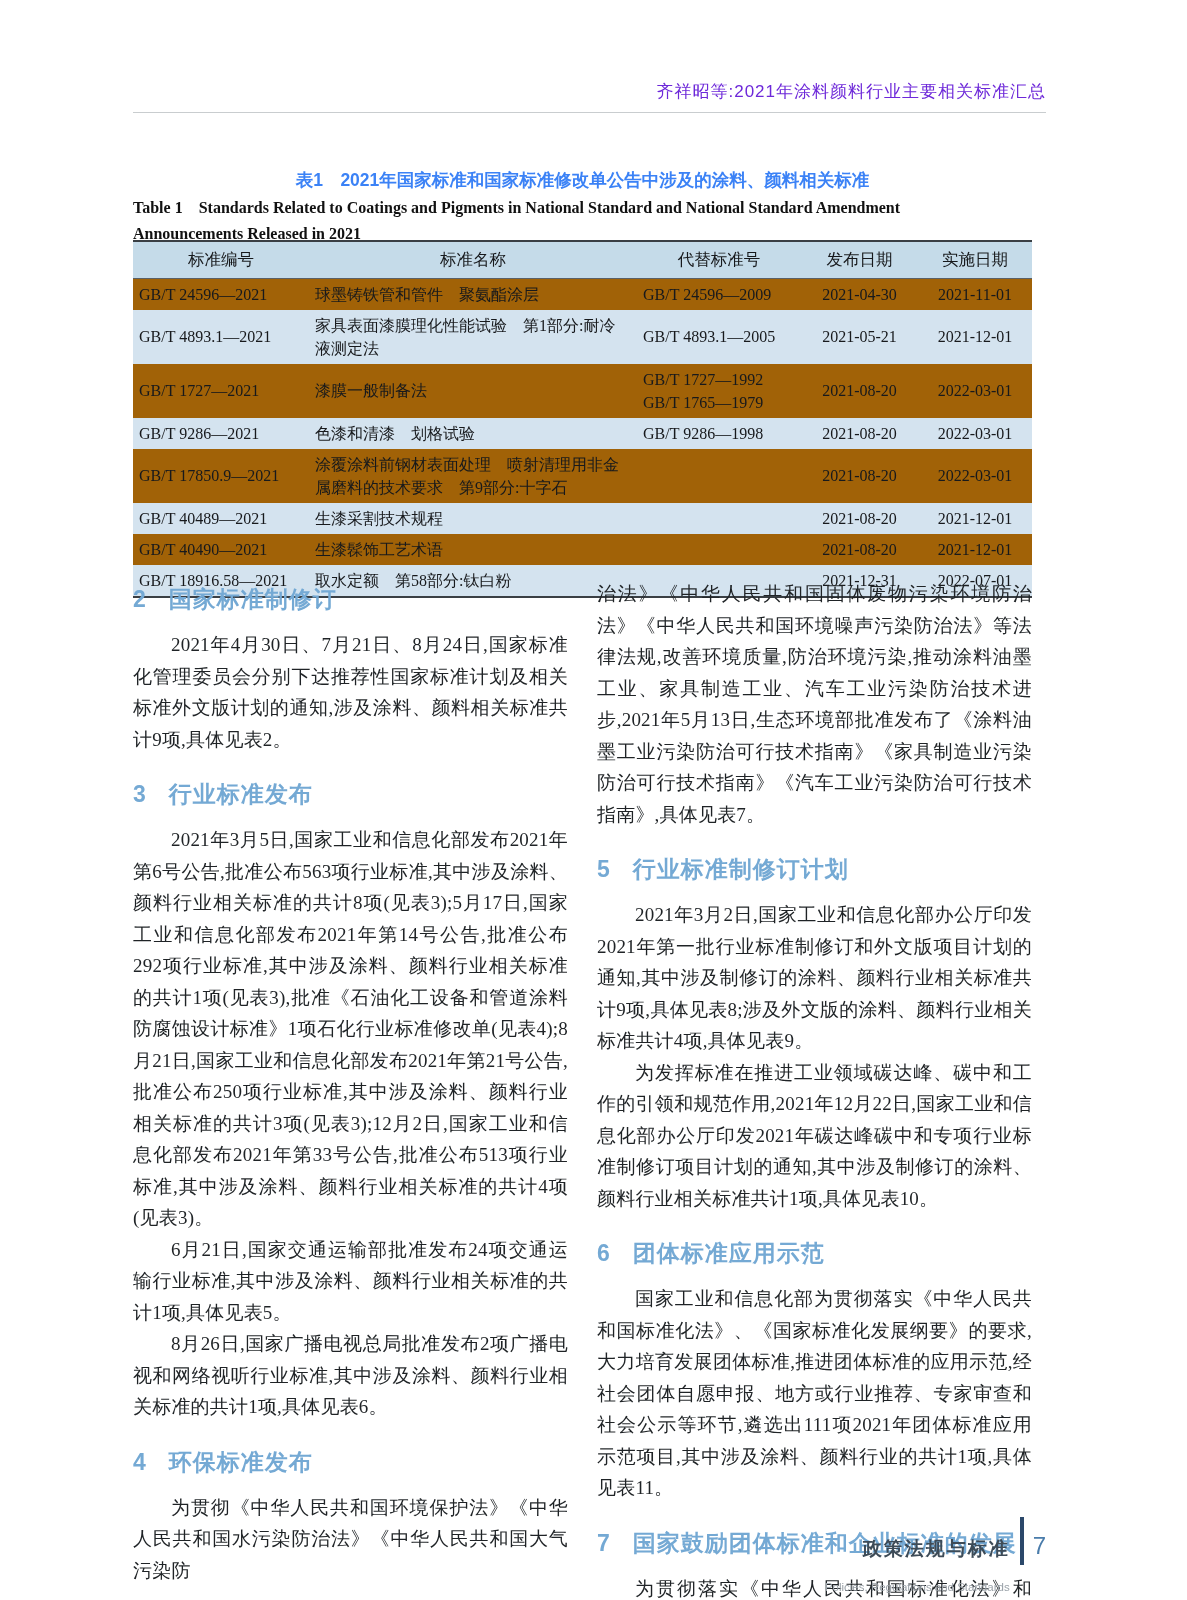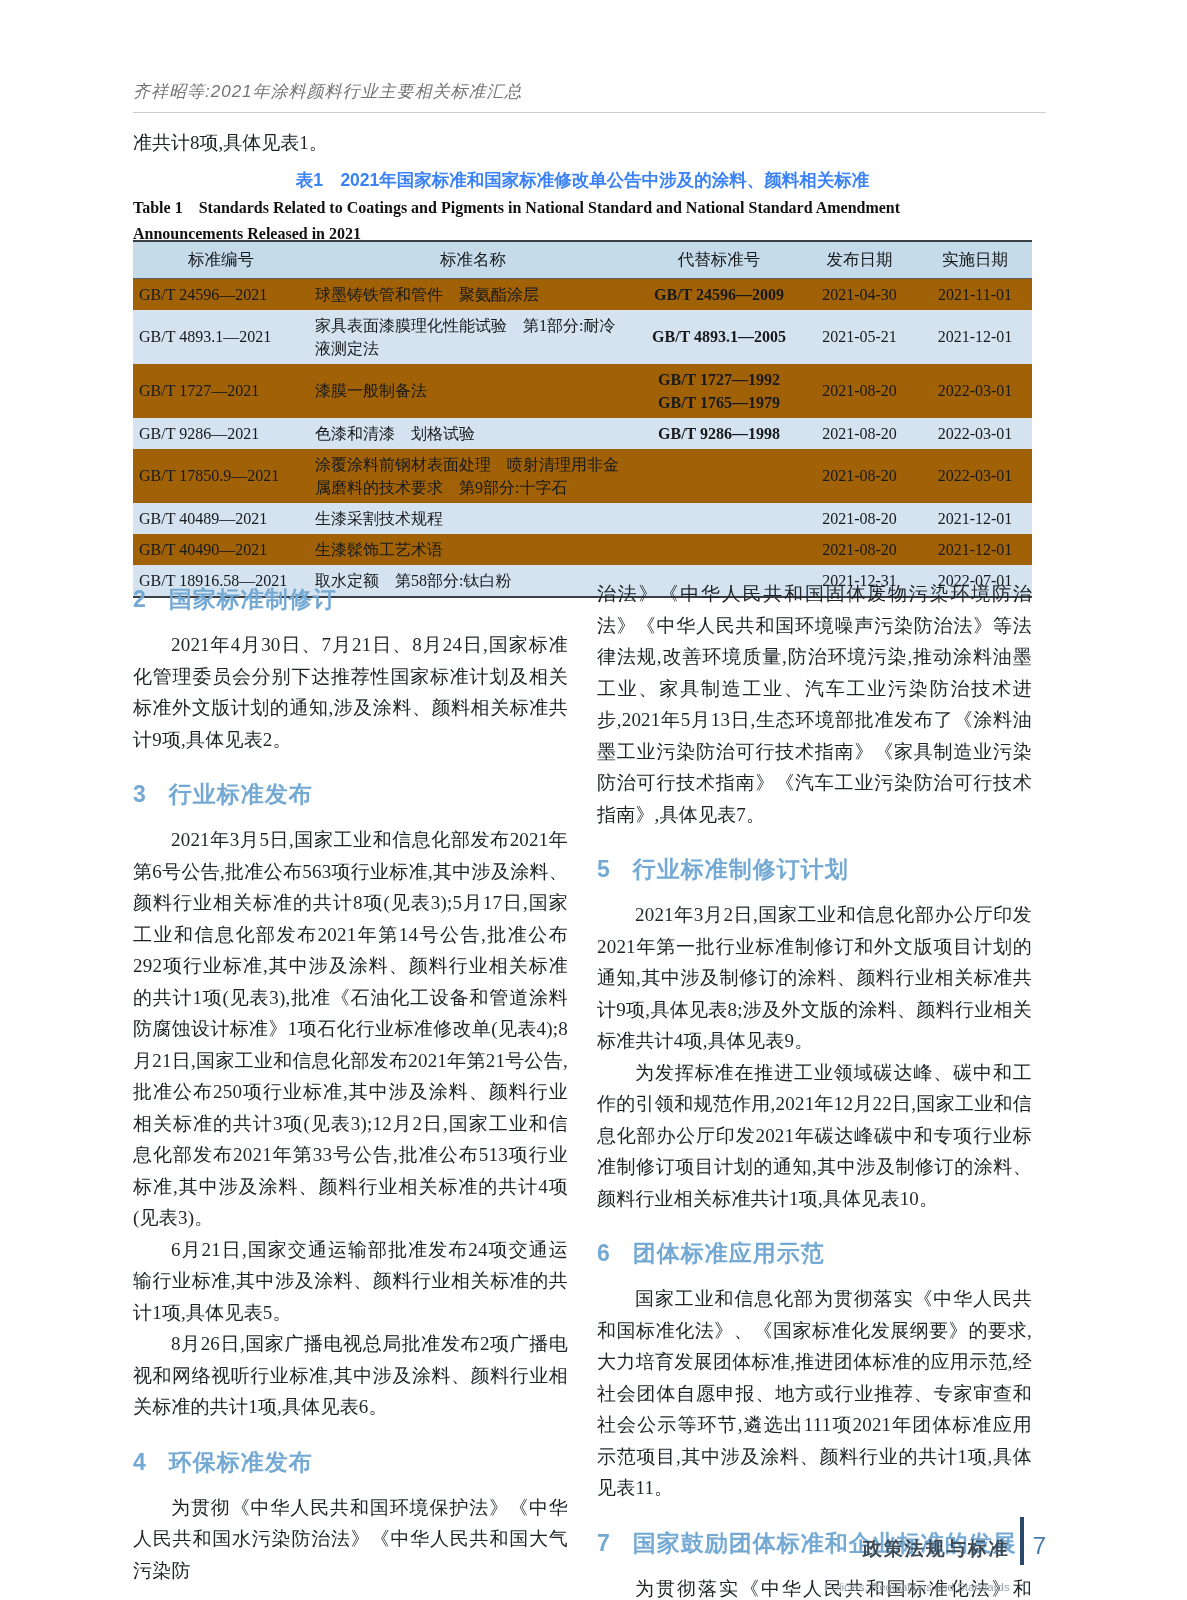--- a/index.html
+++ b/index.html
@@ -6,22 +6,22 @@
   html,body { background:#ffffff; }
   .page {
     position:relative; width:1187px; height:1600px; margin:0 auto;
     background:#ffffff; overflow:hidden;
     font-family:"Liberation Serif","DejaVu Serif",serif;
     color:#1f2326;
   }
   
   .running-head {
     position:absolute; top:80px; left:133px; width:913px;
-    font-family:"Liberation Sans","DejaVu Sans",sans-serif;
-    font-size:17px; color:#737373; letter-spacing:1px;font-style:italic;
+    text-align:right; font-family:"Liberation Sans","DejaVu Sans",sans-serif;
+    font-size:17px; color:#6d28d9; letter-spacing:1px;
   }
   .head-rule {
     position:absolute; top:112px; left:133px; width:913px; height:0;
     border-top:1px solid #c9cdcf;
   }
   
   .intro-line {
     position:absolute; top:128px; left:133px; width:899px;
     font-size:19px; line-height:30px;
   }
@@ -47,21 +47,21 @@
   }
   table.std-table thead th {
     font-weight:normal; font-size:16.5px; text-align:center;
     border-bottom:1px solid #5a6067; padding:4px 4px;
   }
   table.std-table tbody tr { background:#a16207; }
   table.std-table tbody tr:nth-child(even) { background:#d4e3ef; }
   table.std-table td { padding:4px 6px; line-height:23px; vertical-align:middle; }
   td.col-id   { padding-left:12px; white-space:nowrap; }
   td.col-name { padding-left:10px; }
-  td.col-rep  { text-align:center; white-space:pre-line;font-weight:bold; }
+  td.col-rep  { white-space:pre-line; }
   td.col-date { text-align:center; white-space:nowrap; }
   col.c-id   { width:176px; }
   col.c-name { width:328px; }
   col.c-rep  { width:164px; }
   col.c-rel  { width:117px; }
   col.c-imp  { width:114px; }
   
   .columns {
     position:absolute; top:578px; left:133px; width:899px;
     display:flex; gap:29px;
@@ -95,21 +95,20 @@
   }
 </style>
 </head>
 <body>
 
 <div class="page">
 
   <div class="running-head">齐祥昭等:2021年涂料颜料行业主要相关标准汇总</div>
   <div class="head-rule"></div>
 
-  <div class="intro-line">准共计8项,具体见表1。</div>
 
   <div class="tbl-title-cn">表1　2021年国家标准和国家标准修改单公告中涉及的涂料、颜料相关标准</div>
   <div class="tbl-title-en">
     <div>Table 1　Standards Related to Coatings and Pigments in National Standard and National Standard Amendment</div>
     <div>Announcements Released in 2021</div>
   </div>
 
   <div class="std-table-wrap">
     <table class="std-table">
       <colgroup>

